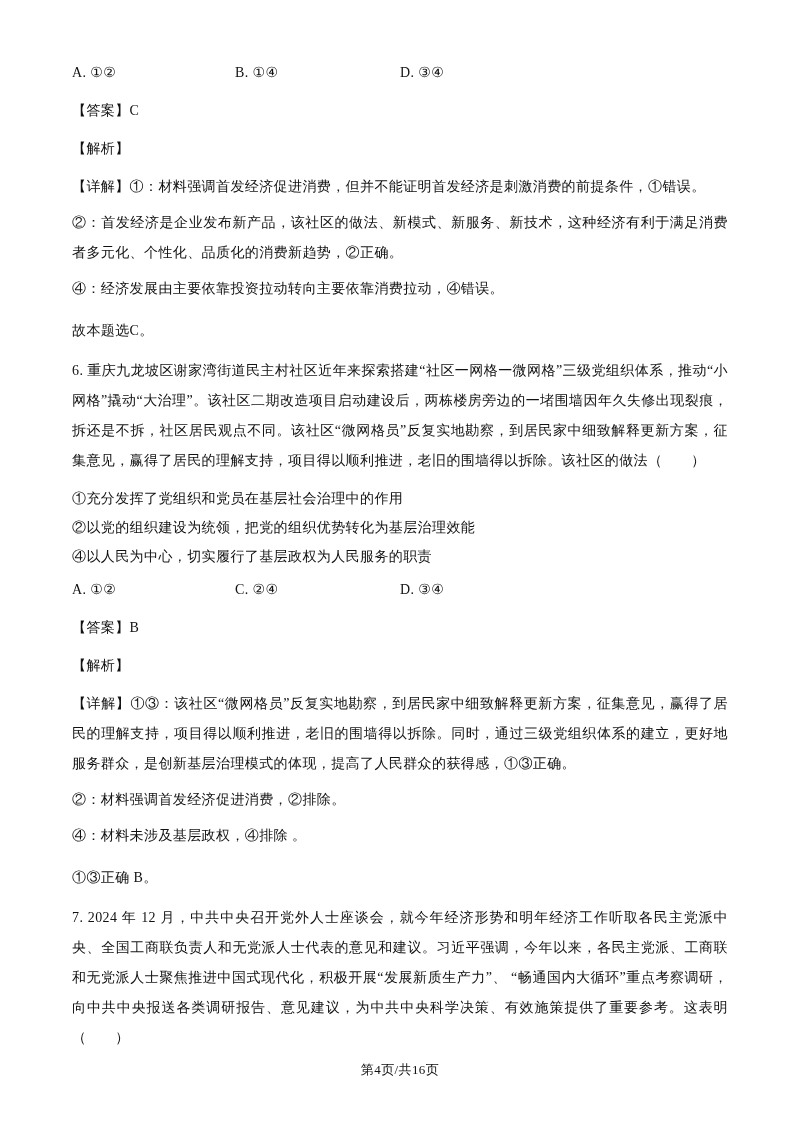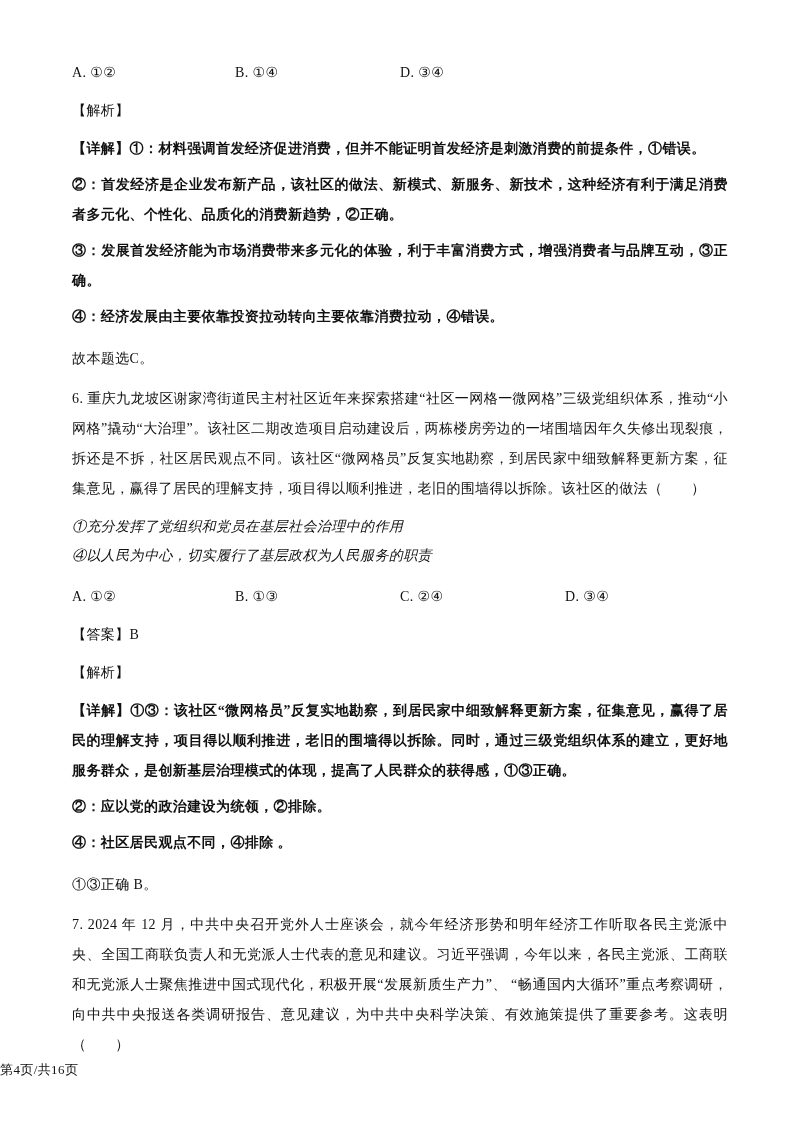--- a/index.html
+++ b/index.html
@@ -45,80 +45,79 @@
     letter-spacing: 0.4px;
     margin: 0 0 8px 0;
   }
   .choice {
     font-size: 14px;
     line-height: 29px;
     letter-spacing: 0.4px;
     margin: 0;
   }
   .choices {
-    margin-bottom: 12px;
-    font-style: italic;
+    margin-bottom: 4px;
   }
   .stem {
     margin-top: 10px;
     margin-bottom: 8px;
   }
   .detail-block .para {
     margin-bottom: 6px;
-    font-weight: bold;
   }
   .conclusion {
     margin-top: 12px;
     margin-bottom: 10px;
   }
   .footer {
     position: absolute;
     left: 0;
     right: 0;
     bottom: 52px;
+    text-align: center;
     font-size: 13px;
     letter-spacing: 0.4px;
   }
 </style>
 </head>
 <body>
 
 <div class="page">
 
   <div class="opt-row">
     <span>A. ①②</span>
     <span>B. ①④</span>
     <span>D. ③④</span>
   </div>
+  <div class="line">【答案】C</div>
   <div class="line">【解析】</div>
   <div class="detail-block">
     <p class="para">【详解】①：材料强调首发经济促进消费，但并不能证明首发经济是刺激消费的前提条件，①错误。</p>
     <p class="para">②：首发经济是企业发布新产品，该社区的做法、新模式、新服务、新技术，这种经济有利于满足消费者多元化、个性化、品质化的消费新趋势，②正确。</p>
-    <p class="para">③：发展首发经济能为市场消费带来多元化的体验，利于丰富消费方式，增强消费者与品牌互动，③正确。</p>
     <p class="para">④：经济发展由主要依靠投资拉动转向主要依靠消费拉动，④错误。</p>
   </div>
   <div class="line conclusion">故本题选C。</div>
 
   <p class="para stem">6. 重庆九龙坡区谢家湾街道民主村社区近年来探索搭建“社区一网格一微网格”三级党组织体系，推动“小网格”撬动“大治理”。该社区二期改造项目启动建设后，两栋楼房旁边的一堵围墙因年久失修出现裂痕，拆还是不拆，社区居民观点不同。该社区“微网格员”反复实地勘察，到居民家中细致解释更新方案，征集意见，赢得了居民的理解支持，项目得以顺利推进，老旧的围墙得以拆除。该社区的做法（　　）</p>
   <div class="choices">
     <p class="choice">①充分发挥了党组织和党员在基层社会治理中的作用</p>
+    <p class="choice">②以党的组织建设为统领，把党的组织优势转化为基层治理效能</p>
     <p class="choice">④以人民为中心，切实履行了基层政权为人民服务的职责</p>
   </div>
   <div class="opt-row">
     <span>A. ①②</span>
-    <span>B. ①③</span>
     <span>C. ②④</span>
     <span>D. ③④</span>
   </div>
   <div class="line">【答案】B</div>
   <div class="line">【解析】</div>
   <div class="detail-block">
     <p class="para">【详解】①③：该社区“微网格员”反复实地勘察，到居民家中细致解释更新方案，征集意见，赢得了居民的理解支持，项目得以顺利推进，老旧的围墙得以拆除。同时，通过三级党组织体系的建立，更好地服务群众，是创新基层治理模式的体现，提高了人民群众的获得感，①③正确。</p>
-    <p class="para">②：应以党的政治建设为统领，②排除。</p>
-    <p class="para">④：社区居民观点不同，④排除 。</p>
+    <p class="para">②：材料强调首发经济促进消费，②排除。</p>
+    <p class="para">④：材料未涉及基层政权，④排除 。</p>
   </div>
   <div class="line conclusion">①③正确 B。</div>
 
   <p class="para stem">7. 2024 年 12 月，中共中央召开党外人士座谈会，就今年经济形势和明年经济工作听取各民主党派中央、全国工商联负责人和无党派人士代表的意见和建议。习近平强调，今年以来，各民主党派、工商联和无党派人士聚焦推进中国式现代化，积极开展“发展新质生产力”、 “畅通国内大循环”重点考察调研，向中共中央报送各类调研报告、意见建议，为中共中央科学决策、有效施策提供了重要参考。这表明（　　）</p>
 
   <div class="footer">第4页/共16页</div>
 
 </div>
 
 </body></html>

